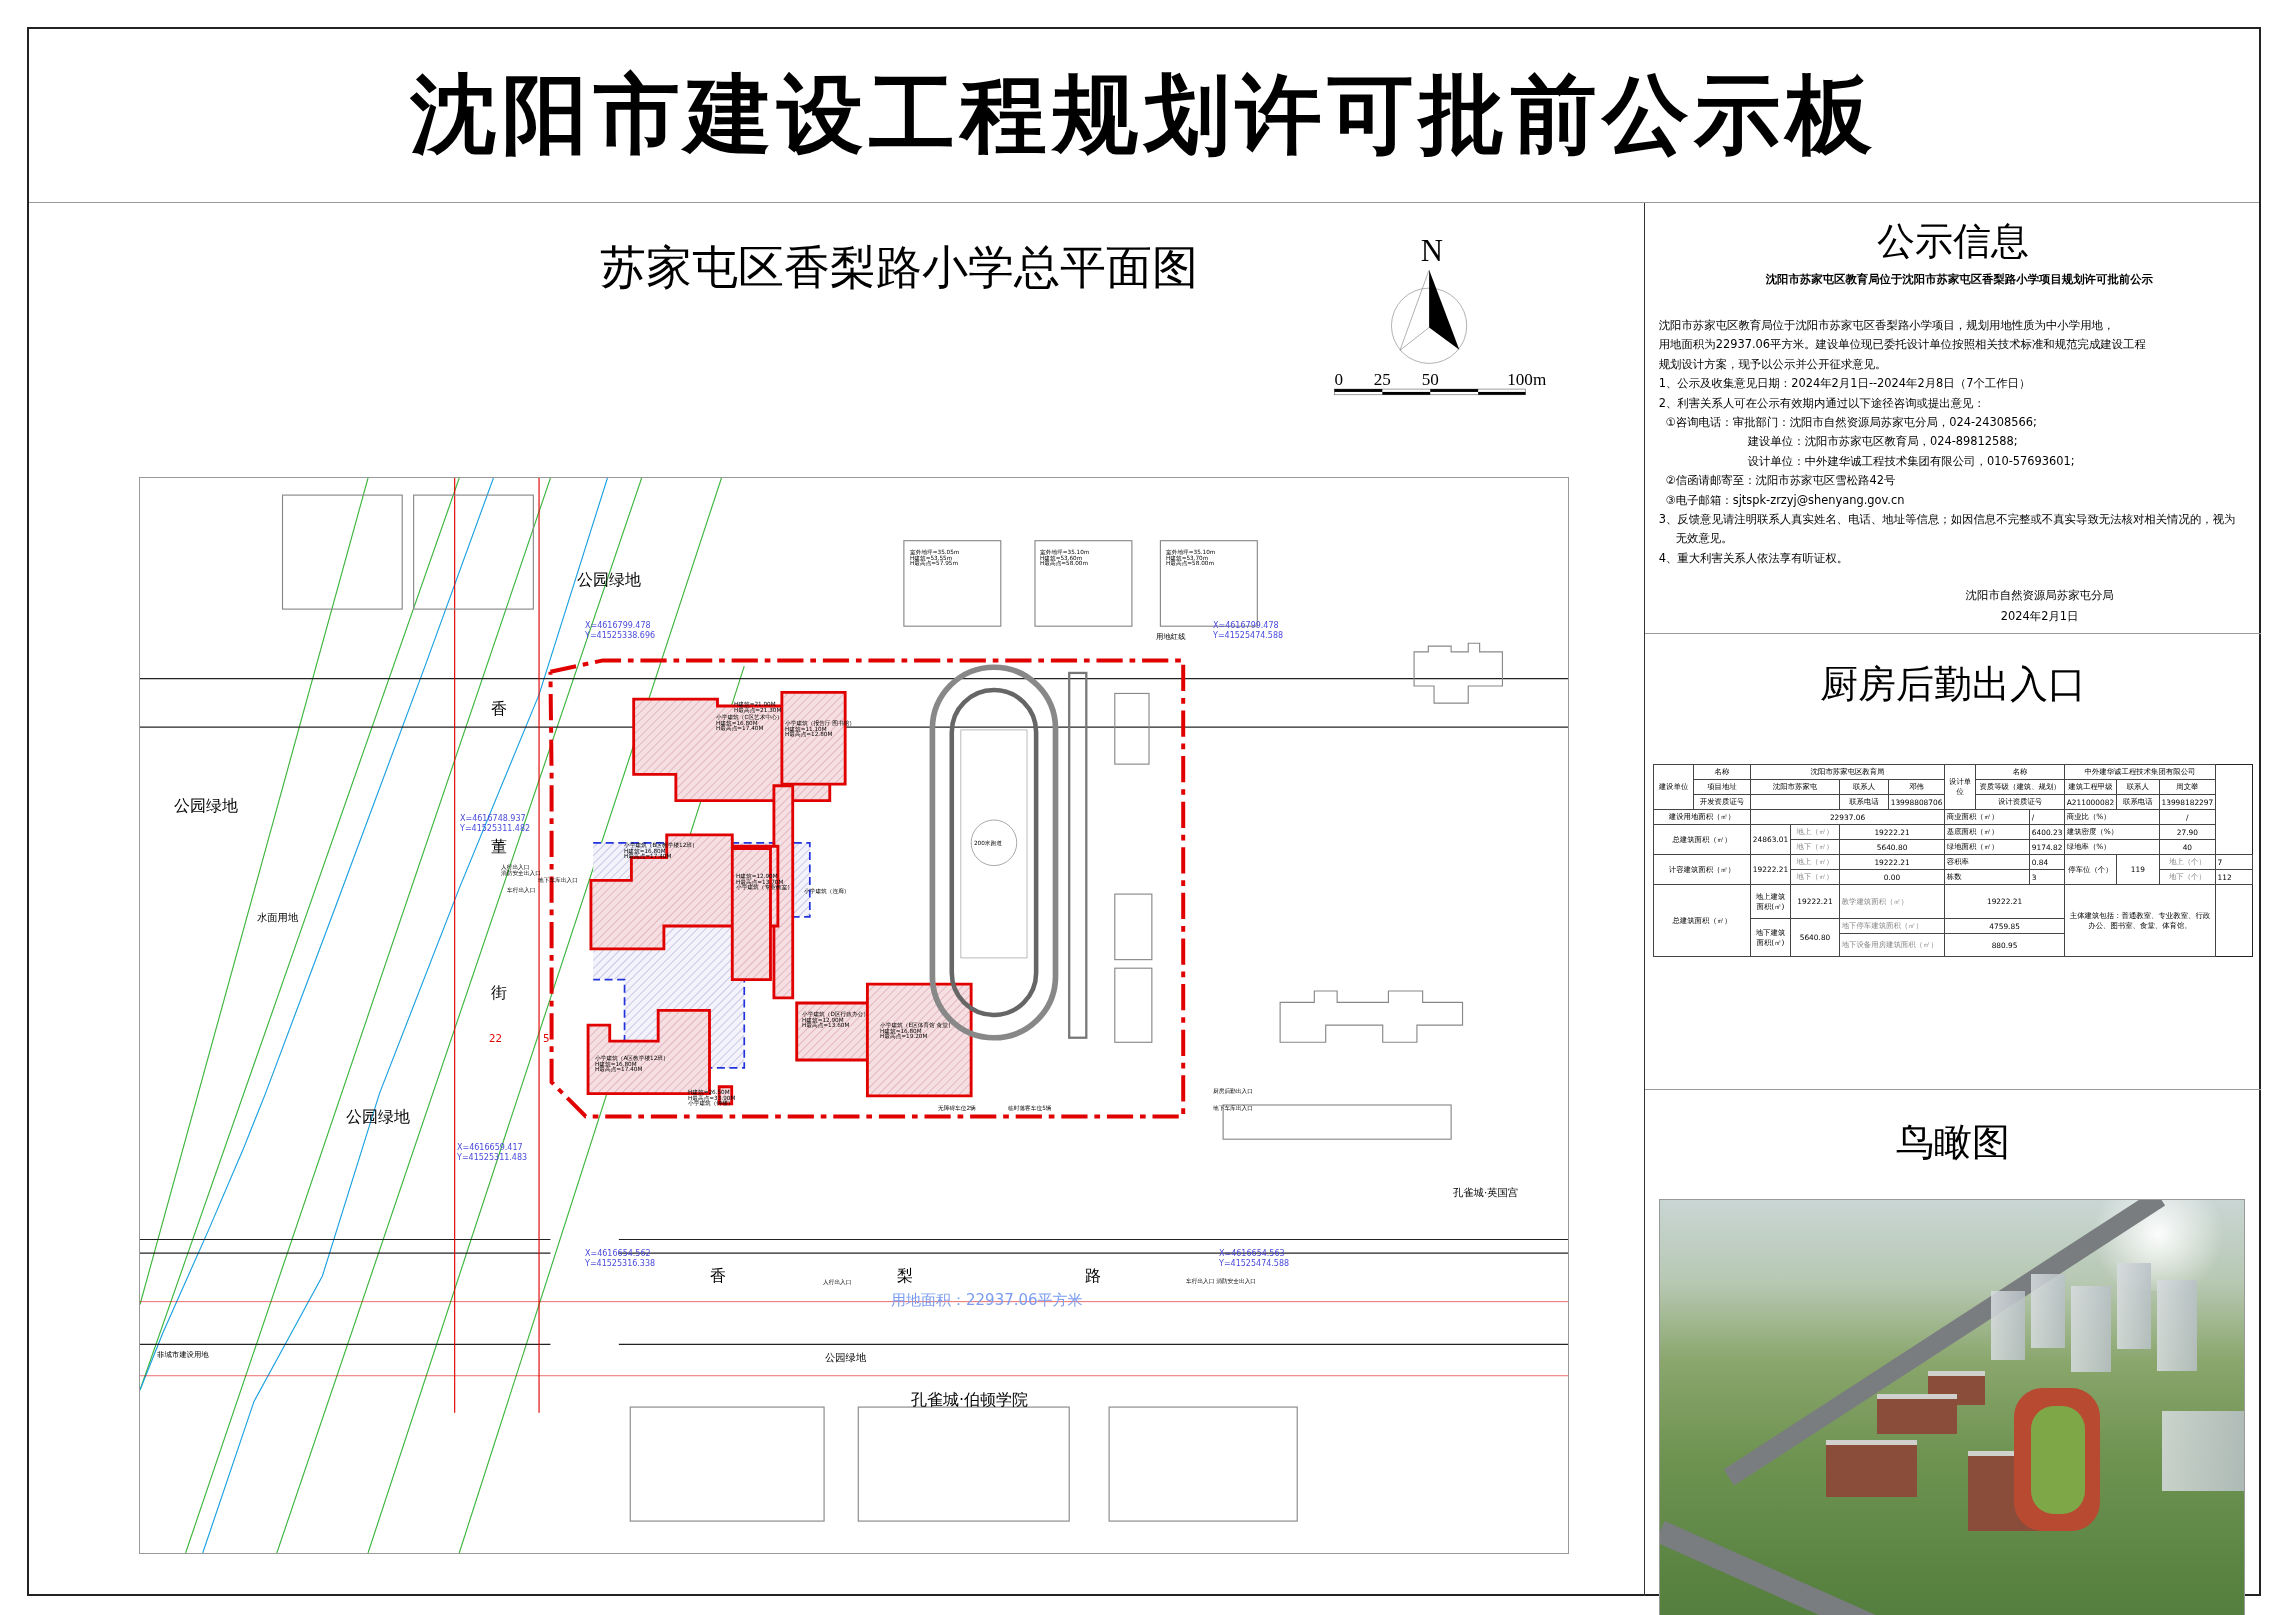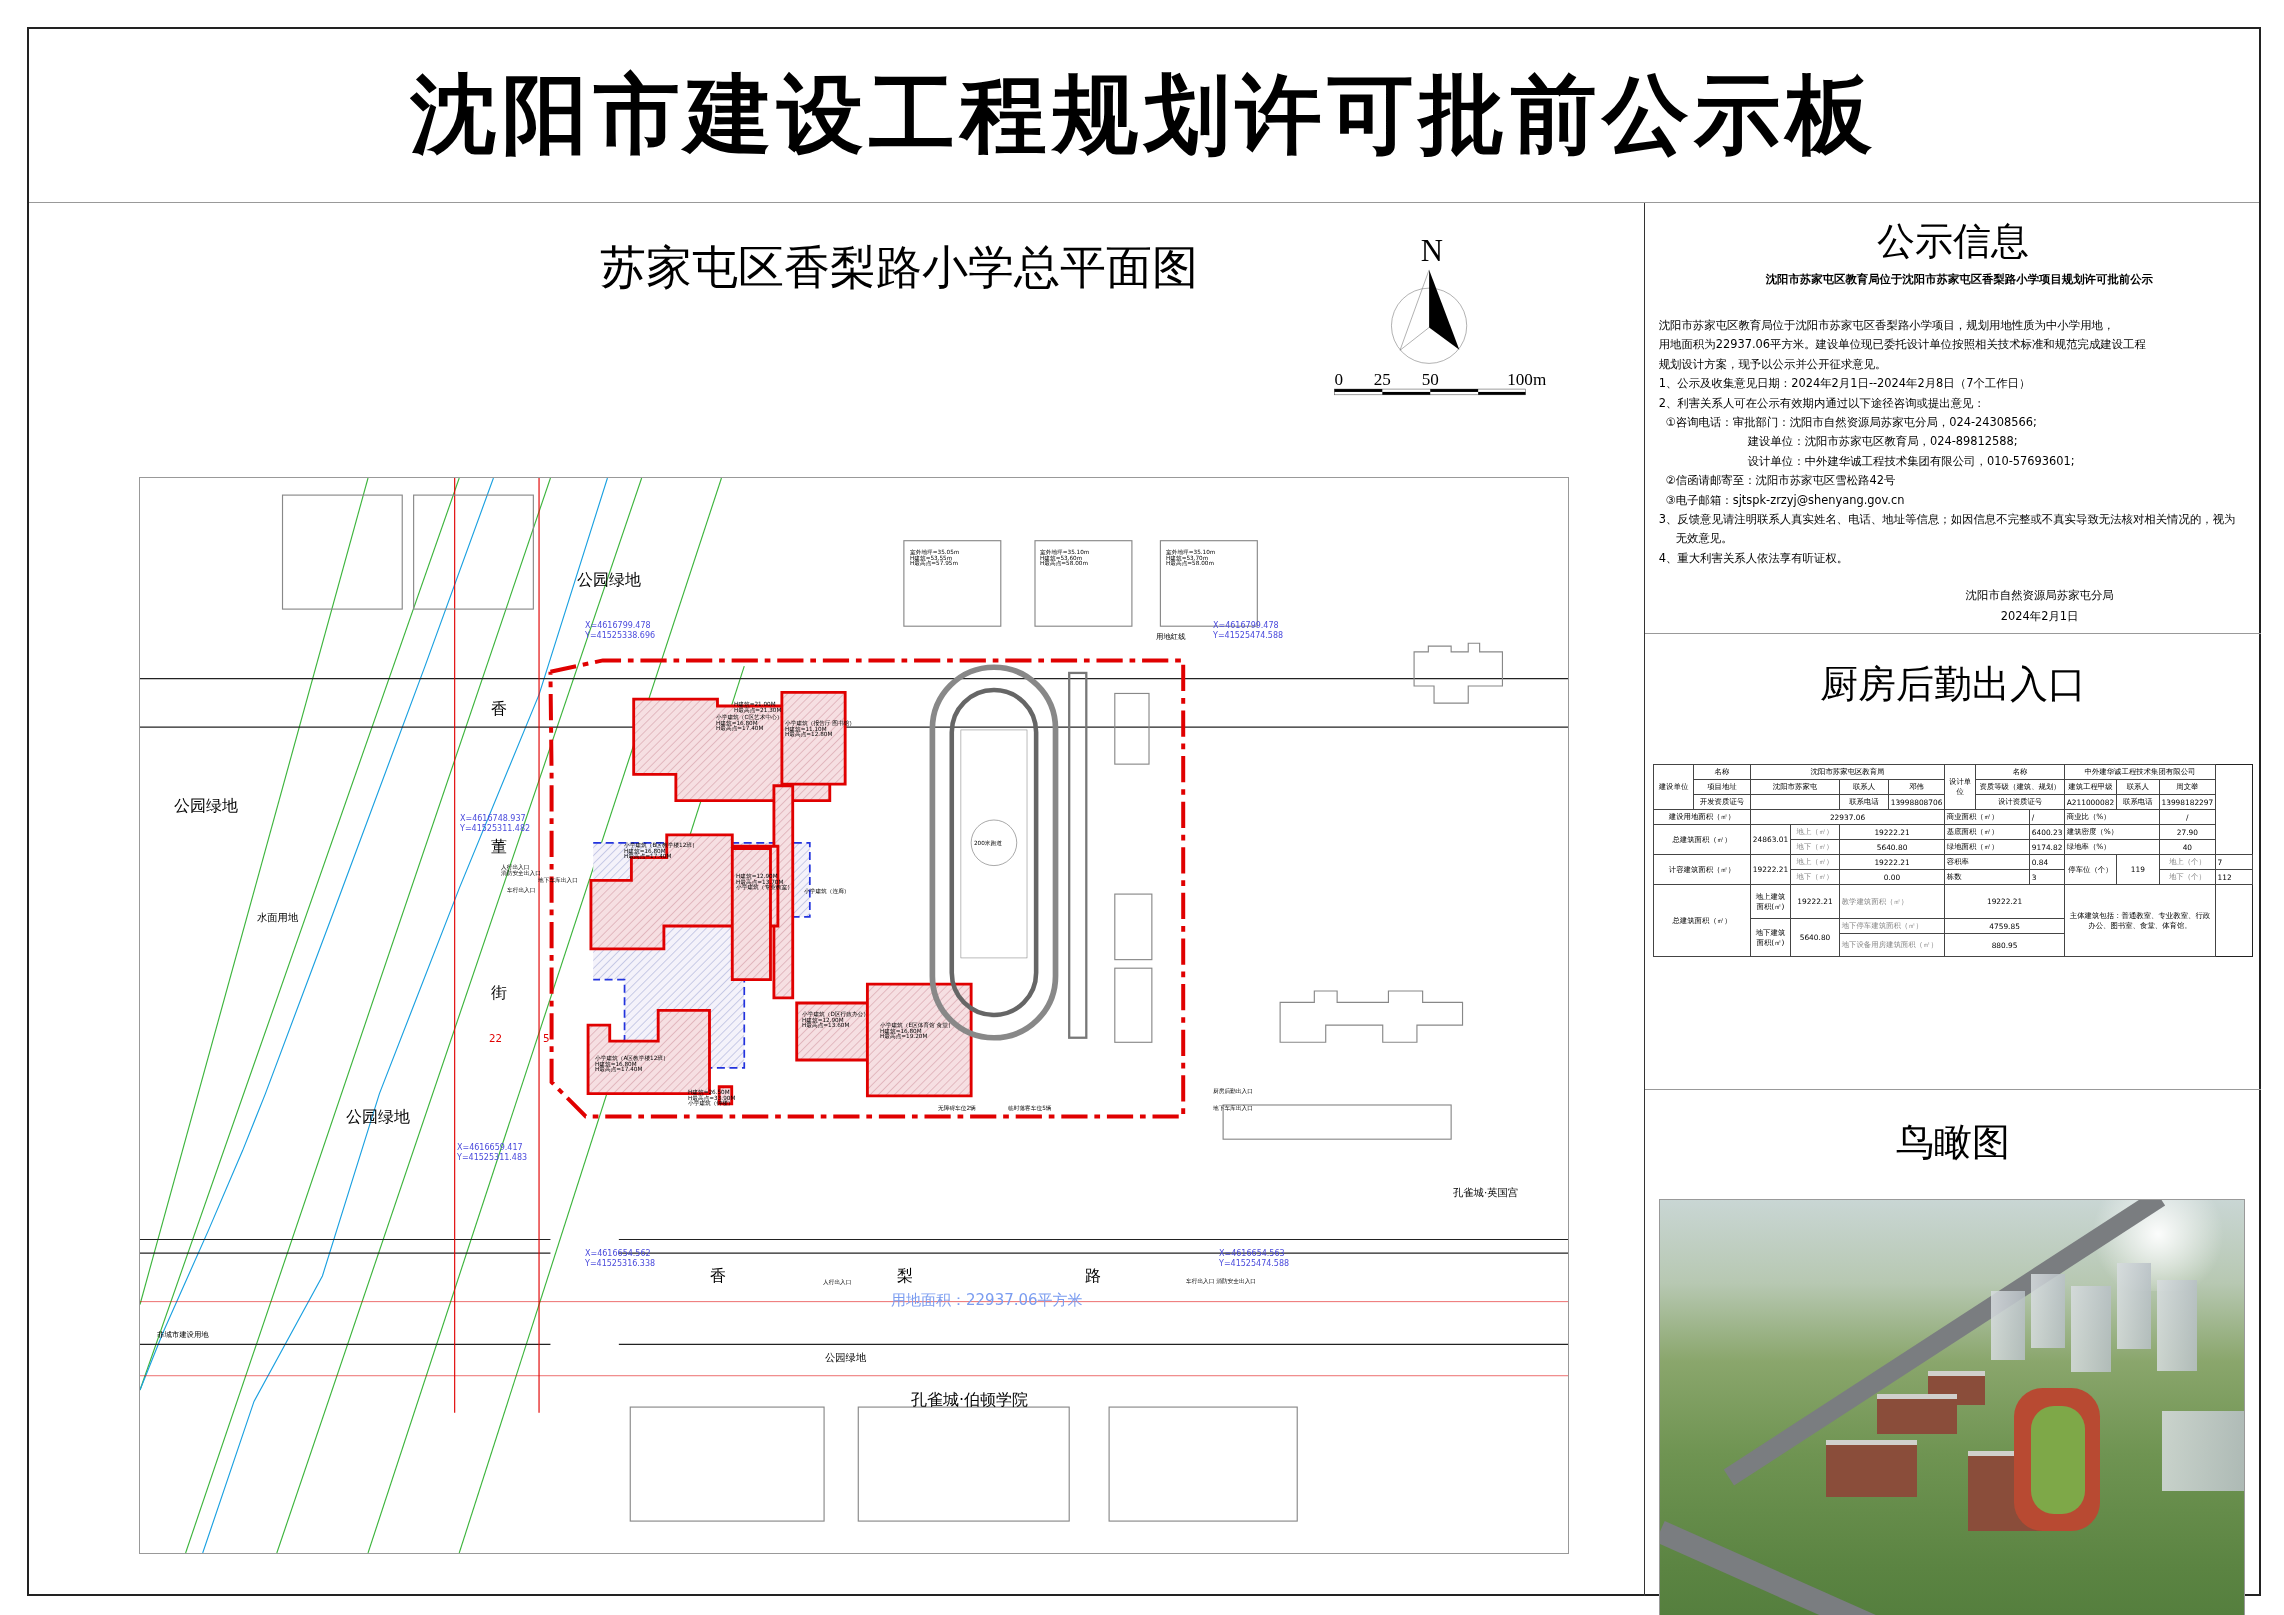--- a/index.html
+++ b/index.html
@@ -182,21 +182,21 @@
       <div class="lbl big" style="left:351px; top:361px;">董</div>
       <div class="lbl big" style="left:351px; top:507px;">街</div>
       <div class="lbl big" style="left:570px; top:790px;">香</div>
       <div class="lbl big" style="left:757px; top:790px;">梨</div>
       <div class="lbl big" style="left:945px; top:790px;">路</div>
 
       <div class="lbl area" style="left:751px; top:767px;margin-top:48px;">用地面积：22937.06平方米</div>
 
       <div class="lbl mid" style="left:1313px; top:709px;">孔雀城·英国宫</div>
       <div class="lbl big" style="left:771px; top:914px;">孔雀城·伯顿学院</div>
-      <div class="lbl sm" style="left:17px; top:853px;">非城市建设用地</div>
+      <div class="lbl sm" style="left:17px; top:874px;font-family:Liberation Mono, monospace;">非城市建设用地</div>
 
       <div class="lbl xs" style="left:576px; top:237px;">
         <div>小学建筑（C区艺术中心）</div>
         <div>H建筑=16.80M</div>
         <div>H最高点=17.40M</div>
       </div>
       <div class="lbl xs" style="left:645px; top:243px;">
         <div>小学建筑（报告厅 图书馆）</div>
         <div>H建筑=11.10M</div>
         <div>H最高点=12.80M</div>

